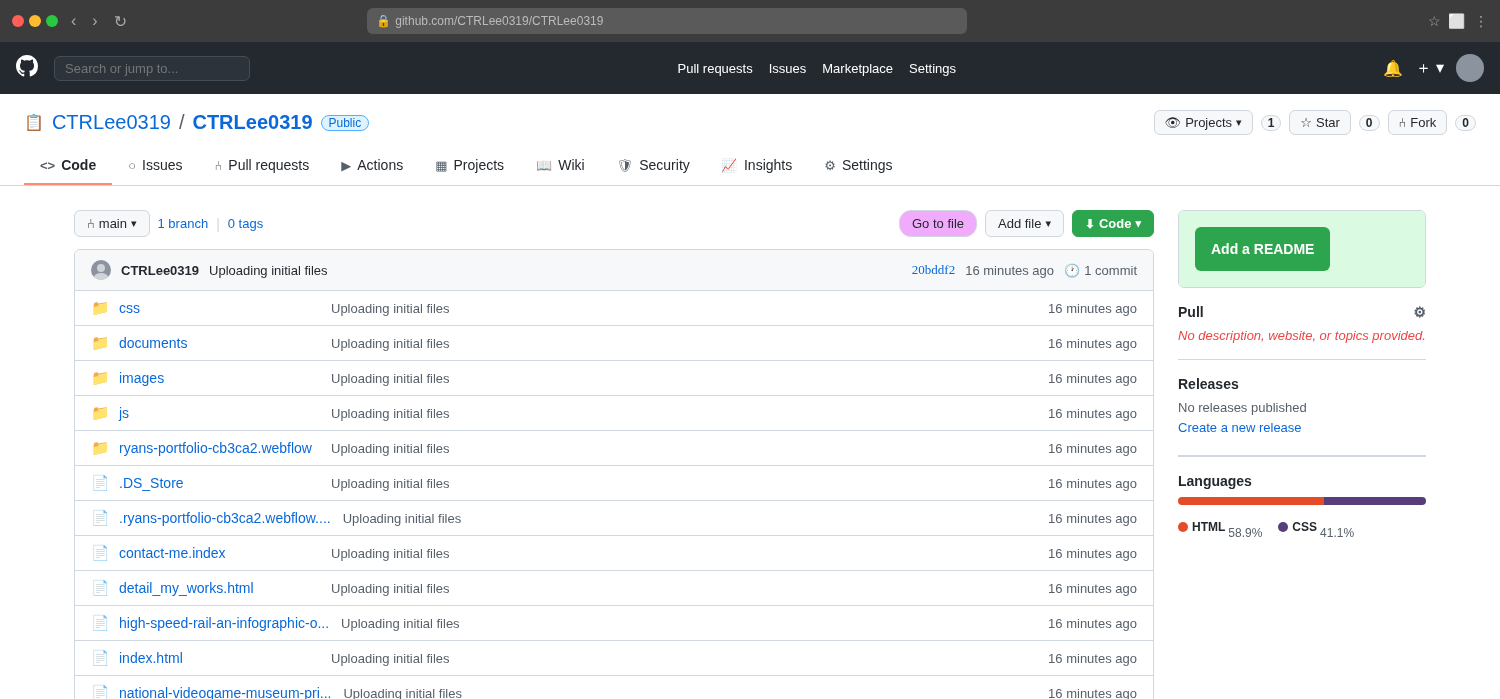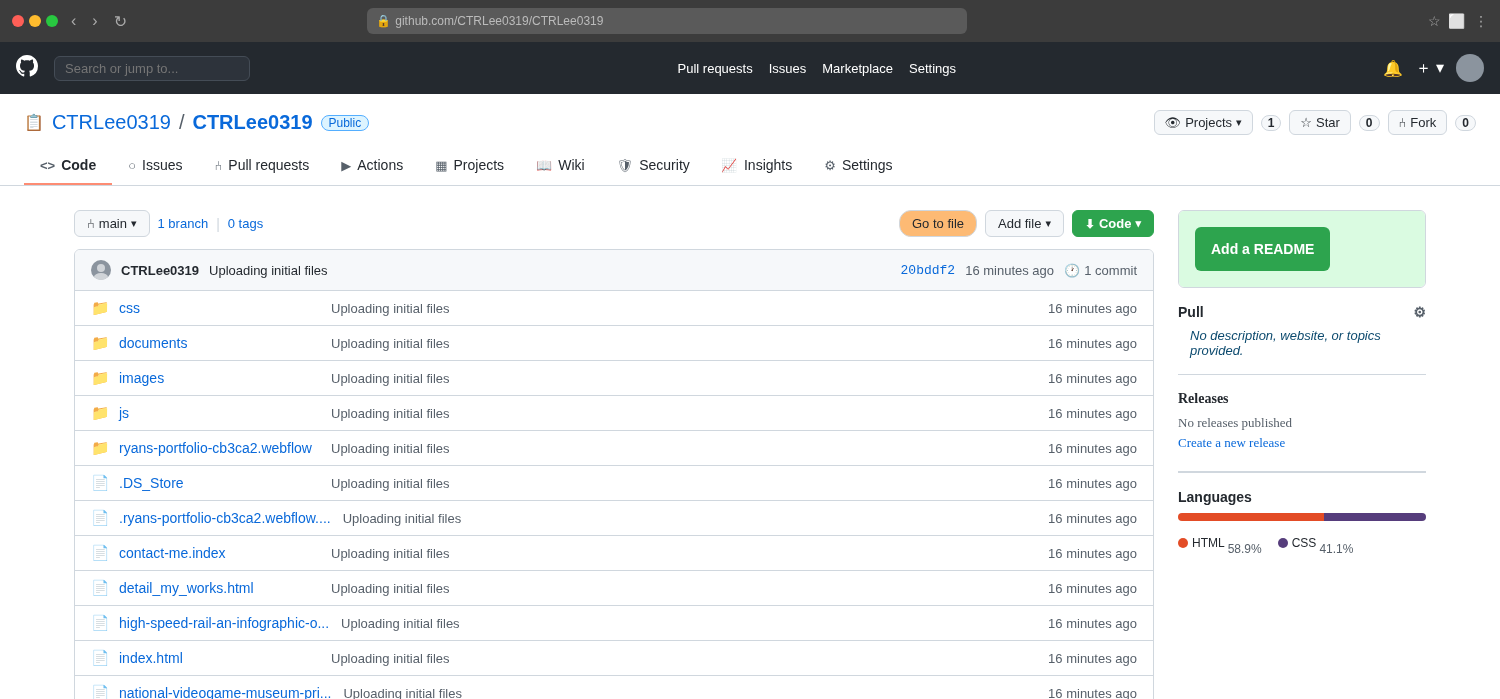--- a/index.html
+++ b/index.html
@@ -45,31 +45,31 @@
     
     .main-content { display: flex; padding: 24px; gap: 24px; max-width: 1400px; margin: 0 auto; }
     .repo-content { flex: 1; min-width: 0; }
     .repo-sidebar { width: 248px; flex-shrink: 0; }
 
     
     .branch-bar { display: flex; align-items: center; gap: 8px; margin-bottom: 12px; }
     .branch-btn { display: flex; align-items: center; gap: 4px; border: 1px solid #d0d7de; border-radius: 6px; padding: 5px 12px; font-size: 13px; background: #f6f8fa; cursor: pointer; color: #24292f; }
     .branch-link { color: #0969da; font-size: 13px; cursor: pointer; text-decoration: none; }
     .branch-spacer { flex: 1; }
-    .goto-file-btn { border: 1px solid #d0d7de; border-radius: 12px; padding: 5px 12px; font-size: 13px; background: #fdba74; cursor: pointer; color: #24292f; }
+    .goto-file-btn { border: 1px solid #d0d7de; border-radius: 12px; padding: 5px 12px; font-size: 13px; background: #f0abfc; cursor: pointer; color: #24292f; }
     .add-file-btn { display: flex; align-items: center; gap: 4px; border: 1px solid #d0d7de; border-radius: 6px; padding: 5px 12px; font-size: 13px; background: #f6f8fa; cursor: pointer; color: #24292f; }
     .code-btn { display: flex; align-items: center; gap: 4px; border: 1px solid #2da44e; border-radius: 6px; padding: 5px 12px; font-size: 13px; background: #2da44e; cursor: pointer; color: #fff; font-weight: 600; }
 
     
     .file-table { border: 1px solid #d0d7de; border-radius: 6px; overflow: hidden; }
     .commit-row { display: flex; align-items: center; gap: 10px; padding: 10px 16px; background: #f6f8fa; border-bottom: 1px solid #d0d7de; }
     .commit-avatar { width: 20px; height: 20px; border-radius: 50%; background: #8b949e; }
     .commit-user { font-weight: 600; font-size: 13px; color: #24292f; }
     .commit-msg { font-size: 13px; color: #24292f; }
-    .commit-hash { color: #0969da; font-size: 13px; font-family: Liberation Mono, monospace; }
+    .commit-hash { color: #0969da; font-size: 13px; font-family: Liberation Serif, serif; }
     .commit-time { color: #57606a; font-size: 13px; }
     .commit-history { display: flex; align-items: center; gap: 4px; color: #57606a; font-size: 13px; margin-left: auto; }
 
     .file-row { display: flex; align-items: center; padding: 8px 16px; border-bottom: 1px solid #d0d7de; gap: 12px; }
     .file-row:last-child { border-bottom: none; }
     .file-icon { font-size: 15px; width: 16px; flex-shrink: 0; }
     .file-icon.folder { color: #54aeff; }
     .file-icon.file { color: #57606a; }
     .file-name { color: #0969da; font-size: 14px; min-width: 200px; flex-shrink: 0; cursor: pointer; text-decoration: none; }
     .file-msg { color: #57606a; font-size: 13px; flex: 1; }
@@ -77,32 +77,32 @@
 
     
     .sidebar-card { border: 1px solid #d0d7de; border-radius: 6px; margin-bottom: 16px; overflow: hidden; }
     .sidebar-readme { background: #dafbe1; padding: 16px; }
     .sidebar-readme-title { font-weight: 600; font-size: 14px; color: #1a7f37; margin-bottom: 4px; }
     .sidebar-readme-text { font-size: 12px; color: #1f2328; margin-bottom: 12px; }
     .sidebar-readme-text span { font-family: monospace; font-size: 12px; }
     .sidebar-readme-btn { background: #2da44e; color: #fff; border: none; border-radius: 6px; padding: 14px 16px; font-size: 14px; font-weight: 600; cursor: pointer; }
     .sidebar-section-title { font-weight: 600; font-size: 14px; margin-bottom: 8px; display: flex; align-items: center; justify-content: space-between; }
     .sidebar-gear { color: #57606a; cursor: pointer; }
-    .sidebar-desc { color: #0c4a6e; font-size: 13px; font-style: italic; margin-left: 12px; }
+    .sidebar-desc { color: #ef4444; font-size: 13px; font-style: italic; }
     .sidebar-link { color: #0969da; font-size: 13px; cursor: pointer; text-decoration: none; }
     .sidebar-divider { border: none; border-top: 1px solid #d0d7de; margin: 0; }
     .sidebar-no-releases { color: #57606a; font-size: 13px; margin-bottom: 4px; }
 
     
     .lang-bar { display: flex; height: 8px; border-radius: 6px; overflow: hidden; margin-bottom: 8px; }
     .lang-segment { height: 100%; }
     .lang-list { display: flex; gap: 16px; font-size: 12px; }
     .lang-dot { width: 10px; height: 10px; border-radius: 50%; display: inline-block; margin-right: 4px; }
     .lang-item { display: flex; align-items: center; }
-    .lang-name { font-weight: 400; margin-right: 3px; }
+    .lang-name { font-weight: 700; margin-right: 3px; }
     .lang-pct { color: #57606a; margin-top: 13px; }
 
     .chevron { font-size: 11px; }
   </style>
 </head>
 <body>
 
 <div class="browser-chrome">
   <div class="browser-dots">
     <div class="browser-dot red"></div>
@@ -346,21 +346,21 @@
     <div style="margin-bottom:16px;">
       <div class="sidebar-section-title">
         <span>Pull</span>
         <span class="sidebar-gear">⚙</span>
       </div>
       <div class="sidebar-desc">No description, website, or topics provided.</div>
     </div>
 
     <hr class="sidebar-divider">
 
-    <div style="padding:16px 0;margin-bottom:4px;font-family:Liberation Serif, serif;">
+    <div style="padding:16px 0;margin-bottom:4px;">
       <div class="sidebar-section-title">
         <span>Releases</span>
       </div>
       <div class="sidebar-no-releases">No releases published</div>
       <a class="sidebar-link">Create a new release</a>
     </div>
 
     <hr class="sidebar-divider">
 
 

